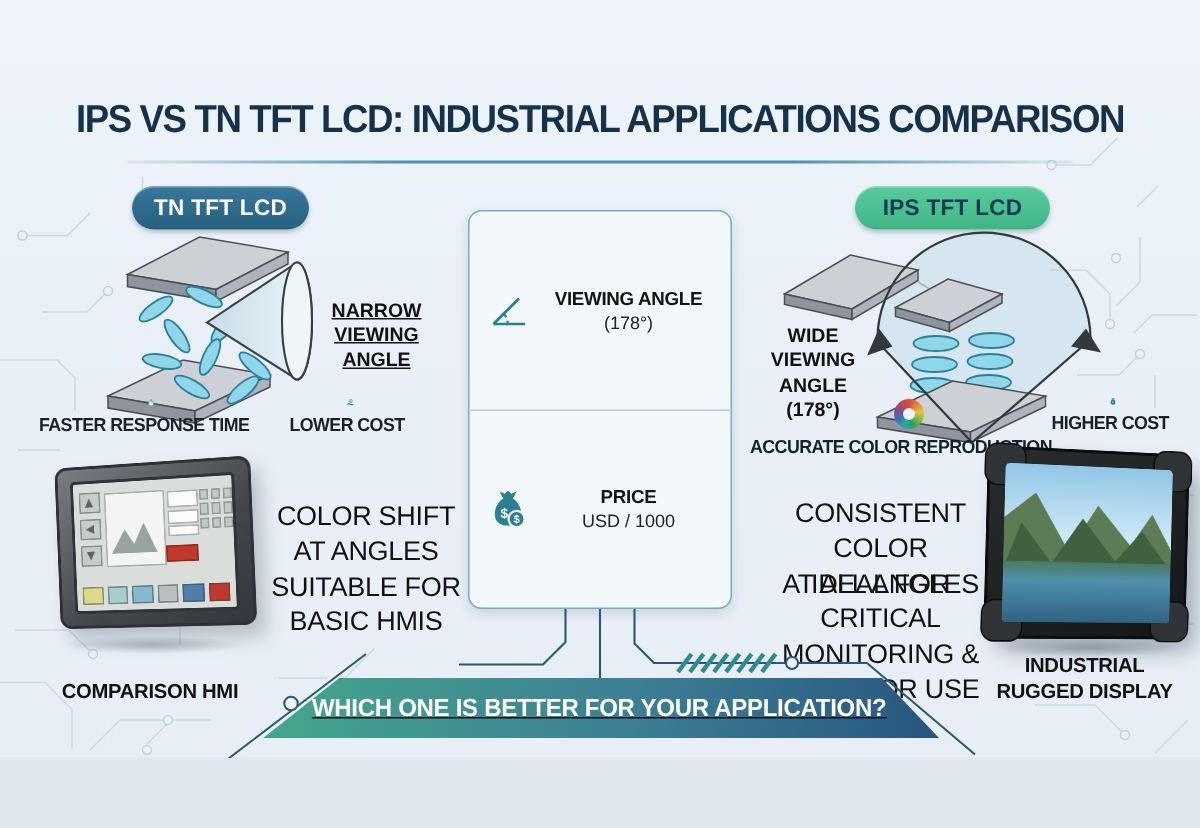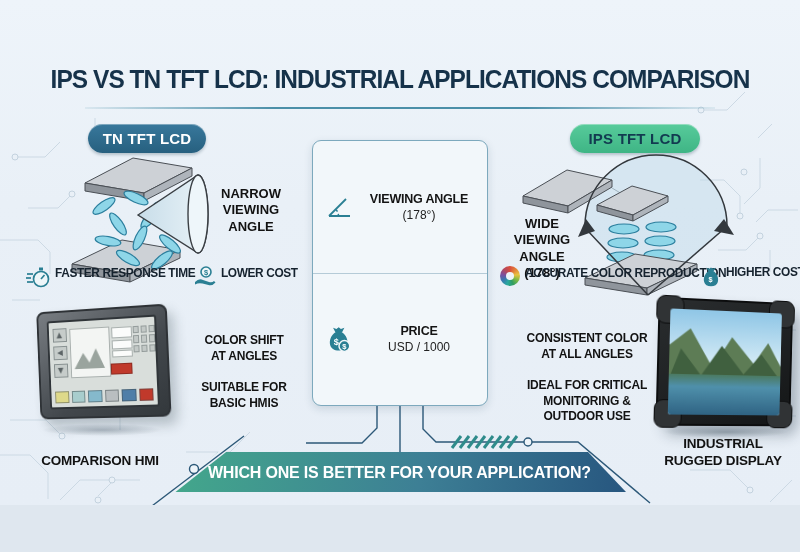--- a/index.html
+++ b/index.html
@@ -27,24 +27,24 @@
   .badge{
     height:29px;border-radius:15px;display:flex;align-items:center;justify-content:center;
     font-size:15px;font-weight:800;letter-spacing:.2px;
     box-shadow:0 2px 3px rgba(20,50,70,.25), inset 0 1px 0 rgba(255,255,255,.35);
   }
   .badge-tn{left:88px;top:124px;width:118px;background:linear-gradient(180deg,#38789c,#27607f);color:#fff;}
   .badge-ips{left:570px;top:124px;width:130px;background:linear-gradient(180deg,#57cb9b,#3fb585);color:#123a50;}
 
   
   .view-label{font-size:13px;font-weight:800;line-height:1.25;text-align:center;color:#121212;}
-  .note{font-size:12px;font-weight:700;line-height:1.3;text-align:center;color:#121212;letter-spacing:-0.2px;}
-
-  
-  .benefit{display:flex;gap:5px;height:24px;}
+  .note{font-size:18px;font-weight:400;line-height:1.3;text-align:center;color:#121212;letter-spacing:-0.2px;}
+
+  
+  .benefit{display:flex;align-items:center;gap:5px;height:24px;flex-direction:column;}
   .benefit .b-label{
     font-size:12.5px;font-weight:800;color:#15222e;letter-spacing:-0.4px;
     transform:scaleX(.95);transform-origin:left center;white-space:nowrap;
   }
   .wheel{width:20px;height:20px;border-radius:50%;position:relative;flex:0 0 20px;
     background:conic-gradient(#d94f3d,#e2833a,#e8c23f,#7dba45,#2f9e62,#2aa9a0,#3a77b0,#7b4fa0,#b4485e,#d94f3d);}
   .wheel::after{content:"";position:absolute;left:6px;top:6px;width:8px;height:8px;border-radius:50%;background:#eef4f9;}
   .wheel.big{width:26px;height:26px;flex-basis:26px;}
   .wheel.big::after{left:8px;top:8px;width:10px;height:10px;}
 
@@ -108,21 +108,21 @@
   
   .banner{
     left:172px;top:452px;width:454px;height:40px;
     background:linear-gradient(100deg,#43a88b,#3d7f95 55%,#27567f);
     clip-path:polygon(46px 0,416px 0,454px 40px,0 40px);
     display:flex;align-items:center;justify-content:center;
   }
   .banner span{color:#fff;font-size:16.5px;font-weight:800;letter-spacing:-0.2px;transform:scaleX(.97);}
 
   .overlay{left:0;top:0;pointer-events:none;}
-  .z1{z-index:1;} .z2{z-index:2;} .z3{z-index:3;} .z4{z-index:4;}
+  .z1{z-index:1;} .z2{z-index:2;} .z3{z-index:3;text-decoration:underline;} .z4{z-index:4;}
 </style>
 </head>
 <body>
 
 <div class="canvas">
 
   <svg class="abs overlay" width="800" height="552" viewBox="0 0 800 552">
     <g stroke="#ccd9e4" stroke-width="1" fill="none">
       <path d="M60 142 l-15 15 H15"></path>
         <path d="M28 208 h30 l14 -14"></path>
@@ -203,21 +203,21 @@
       <ellipse cx="134" cy="62" rx="12" ry="4.5" transform="rotate(-25 134 62)"></ellipse>
       <ellipse cx="70" cy="112" rx="13" ry="4.5" transform="rotate(30 70 112)"></ellipse>
       <ellipse cx="104" cy="114" rx="13" ry="4.5" transform="rotate(-40 104 114)"></ellipse>
     </g>
 
     <g>
       <path d="M80 69 L140 29 A10 39 0 0 1 140 107 Z" fill="url(#coneG)" stroke="#3a3f44" stroke-width="1.4"></path>
       <ellipse cx="140" cy="68" rx="10" ry="39" fill="#eef6fa" stroke="#3a3f44" stroke-width="1.4"></ellipse>
     </g>
   </svg>
-  <div class="abs view-label pre z2" style="left:205px;top:186px;width:92px;">NARROW
+  <div class="abs view-label pre z2" style="left:205px;top:199px;width:92px;text-decoration:underline;">NARROW
 VIEWING
 ANGLE</div>
 
   <svg class="abs z2" style="left:498px;top:142px;" width="260" height="180" viewBox="0 0 260 180">
 
     <path d="M87 84 A71 71 0 0 1 229 84 L150 153 Z" fill="rgba(190,217,233,.45)"></path>
 
     <g stroke="#4a4f55" stroke-width="1">
       <polygon points="25,54 69,28 114,38 70,64" fill="#cdd1d6"></polygon>
       <polygon points="25,54 70,64 70,71 25,61" fill="#8f959c"></polygon>

